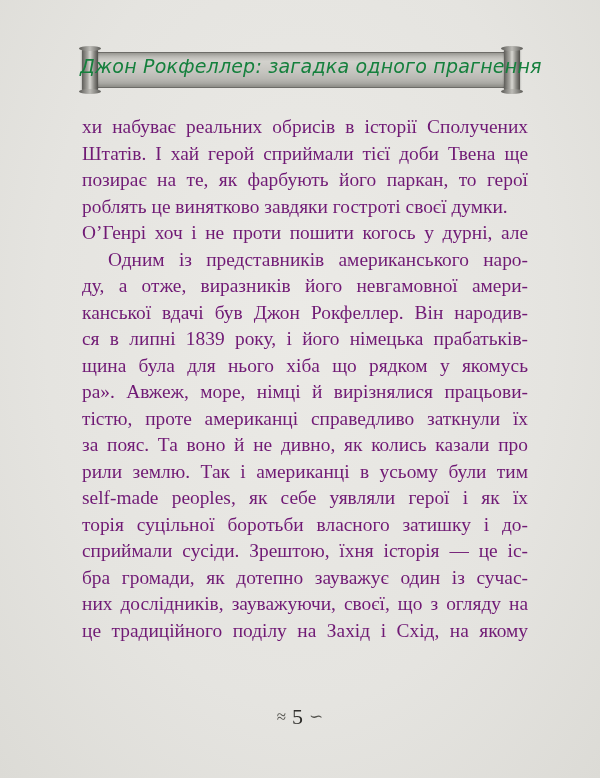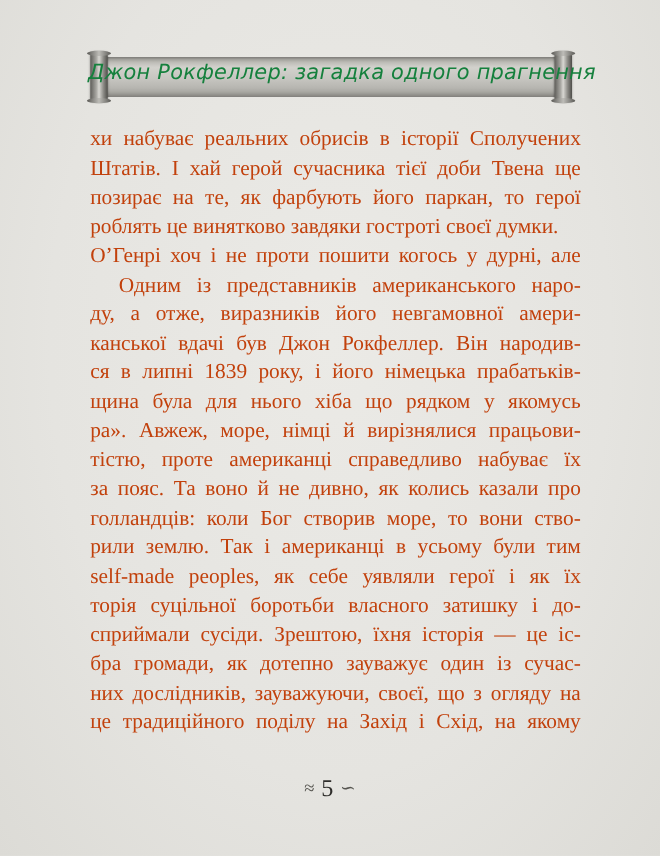--- a/index.html
+++ b/index.html
@@ -48,21 +48,21 @@
       letter-spacing: 0.2px;
       color: #15803d;
       white-space: nowrap;
     }
     
     .body-text {
       position: absolute; left: 82px; top: 114px; width: 446px;
       font-size: 19.4px;
       line-height: 26.5px;
       text-align: justify;
-      color: #c2410c;
+      color: #701a75;
     }
     .line {
       display: block; height: 26.5px; white-space: nowrap;
       text-align: justify; text-align-last: justify;
     }
     .line.indent { padding-left: 26px; }
     .line.last { text-align-last: left; }
     .italic { }
     
     .folio {
@@ -81,33 +81,32 @@
 
 <div class="banner">
   <div class="banner-paper"></div>
   <div class="roll roll-left"></div>
   <div class="roll roll-right"></div>
   <div class="banner-title">Джон Рокфеллер: загадка одного прагнення</div>
 </div>
 
 <div class="body-text">
   <span class="line">хи набуває реальних обрисів в історії Сполучених</span>
-  <span class="line">Штатів. І хай герой сучасника тієї доби Твена ще</span>
+  <span class="line">Штатів. І хай герой сприймали тієї доби Твена ще</span>
   <span class="line">позирає на те, як фарбують його паркан, то герої</span>
   <span class="line last">роблять це винятково завдяки гостроті своєї думки.</span>
   <span class="line">О’Генрі хоч і не проти пошити когось у дурні, але</span>
   <span class="line indent">Одним із представників американського наро-</span>
   <span class="line">ду, а отже, виразників його невгамовної амери-</span>
   <span class="line">канської вдачі був Джон Рокфеллер. Він народив-</span>
   <span class="line">ся в липні 1839 року, і його німецька прабатьків-</span>
   <span class="line">щина була для нього хіба що рядком у якомусь</span>
   <span class="line">ра». Авжеж, море, німці й вирізнялися працьови-</span>
-  <span class="line">тістю, проте американці справедливо набуває їх</span>
+  <span class="line">тістю, проте американці справедливо заткнули їх</span>
   <span class="line">за пояс. Та воно й не дивно, як колись казали про</span>
-  <span class="line">голландців: коли Бог створив море, то вони ство-</span>
   <span class="line">рили землю. Так і американці в усьому були тим</span>
   <span class="line"><span class="italic">self-made peoples</span><span>, як себе уявляли герої і як їх</span></span>
   <span class="line">торія суцільної боротьби власного затишку і до-</span>
   <span class="line">сприймали сусіди. Зрештою, їхня історія — це іс-</span>
   <span class="line">бра громади, як дотепно зауважує один із сучас-</span>
   <span class="line">них дослідників, зауважуючи, своєї, що з огляду на</span>
   <span class="line">це традиційного поділу на Захід і Схід, на якому</span>
 </div>
 
 <div class="folio">

